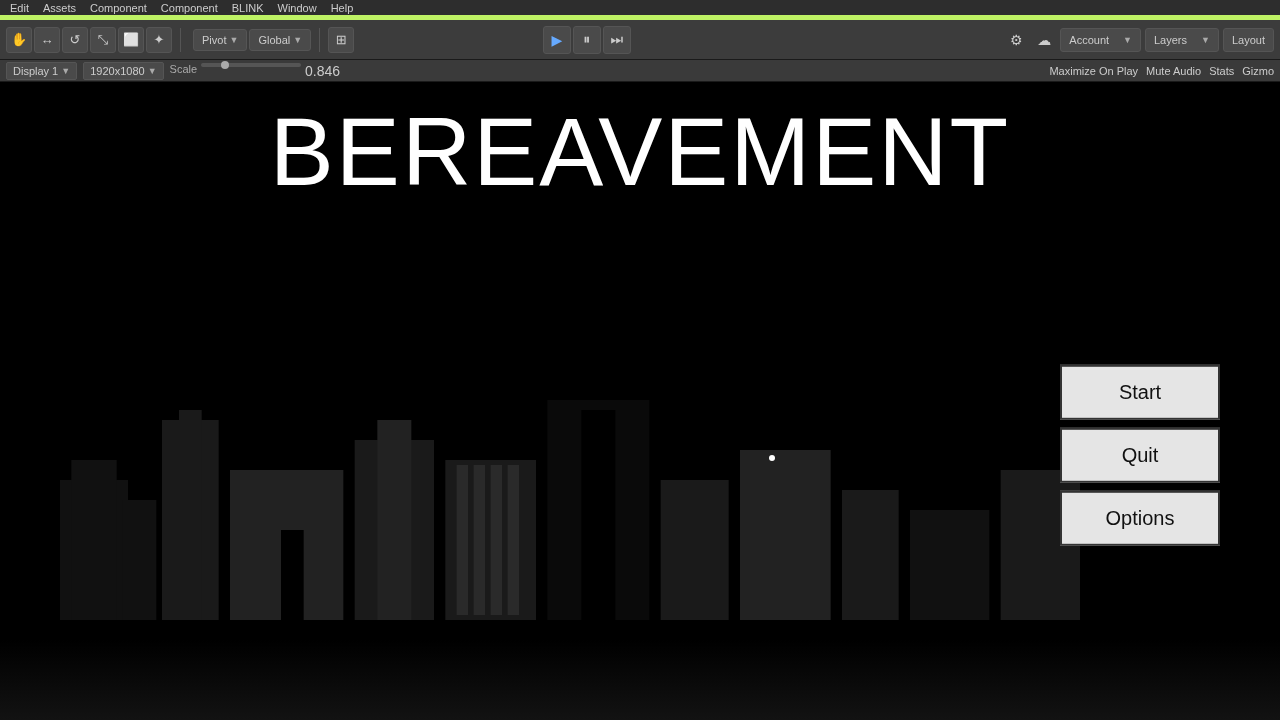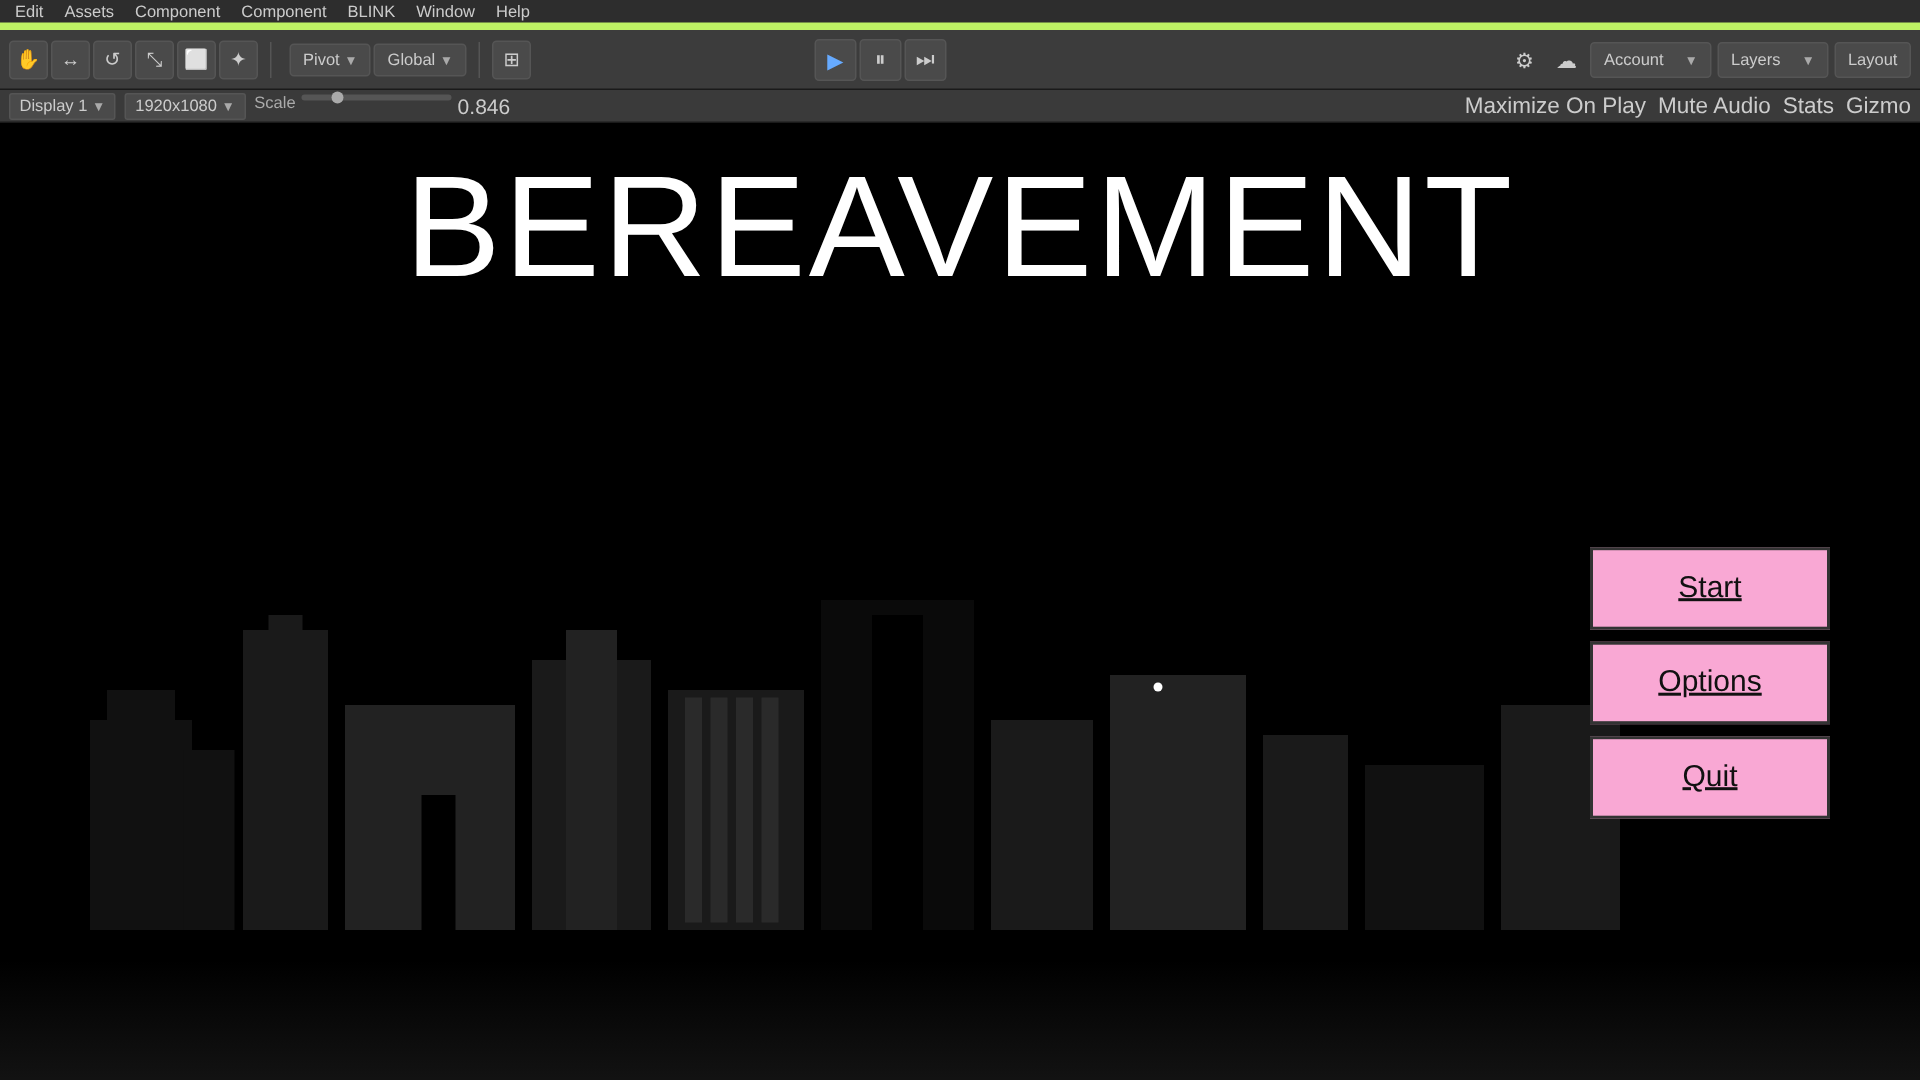--- a/index.html
+++ b/index.html
@@ -192,21 +192,21 @@
     }
     .scale-value { color: #ccc; font-size: 14px; }
     .right-game-controls {
       margin-left: auto;
       display: flex;
       align-items: center;
       gap: 8px;
     }
     .game-ctrl-btn {
       color: #ccc;
-      font-size: 15px;
+      font-size: 11px;
       cursor: pointer;
     }
 
     
     #main-content {
       display: flex;
       height: calc(720px - 20px - 40px - 22px);
     }
 
     
@@ -246,30 +246,29 @@
       right: 60px;
       top: 50%;
       transform: translateY(-20%);
       display: flex;
       flex-direction: column;
       gap: 8px;
     }
     .game-btn {
       width: 160px;
       height: 55px;
-      background: #f9a8d4;
+      background: #e5e5e5;
       border: 2px solid #333;
       display: flex;
       align-items: center;
       justify-content: center;
       font-size: 20px;
       color: #111;
       cursor: pointer;
       font-family: Arial, sans-serif;
-      text-decoration: underline;
     }
 
     
     .cursor-dot {
       position: absolute;
       width: 6px;
       height: 6px;
       background: #fff;
       border-radius: 50%;
       left: 769px;
@@ -401,19 +400,19 @@
         <rect x="690" y="90" width="50" height="130" fill="#1a1a1a"></rect>
         <rect x="750" y="110" width="70" height="110" fill="#111"></rect>
         <rect x="830" y="70" width="70" height="150" fill="#1a1a1a"></rect>
       </svg>
     </div>
 
     <div style="position:absolute;bottom:0;left:0;right:0;height:80px;background:linear-gradient(to top, #1a1a1a 0%, transparent 100%);opacity:0.7;"></div>
 
     <div class="game-menu">
       <div class="game-btn">Start</div>
+      <div class="game-btn">Quit</div>
       <div class="game-btn">Options</div>
-      <div class="game-btn">Quit</div>
     </div>
 
     <div class="cursor-dot"></div>
   </div>
 </div>
 
 </body></html>

